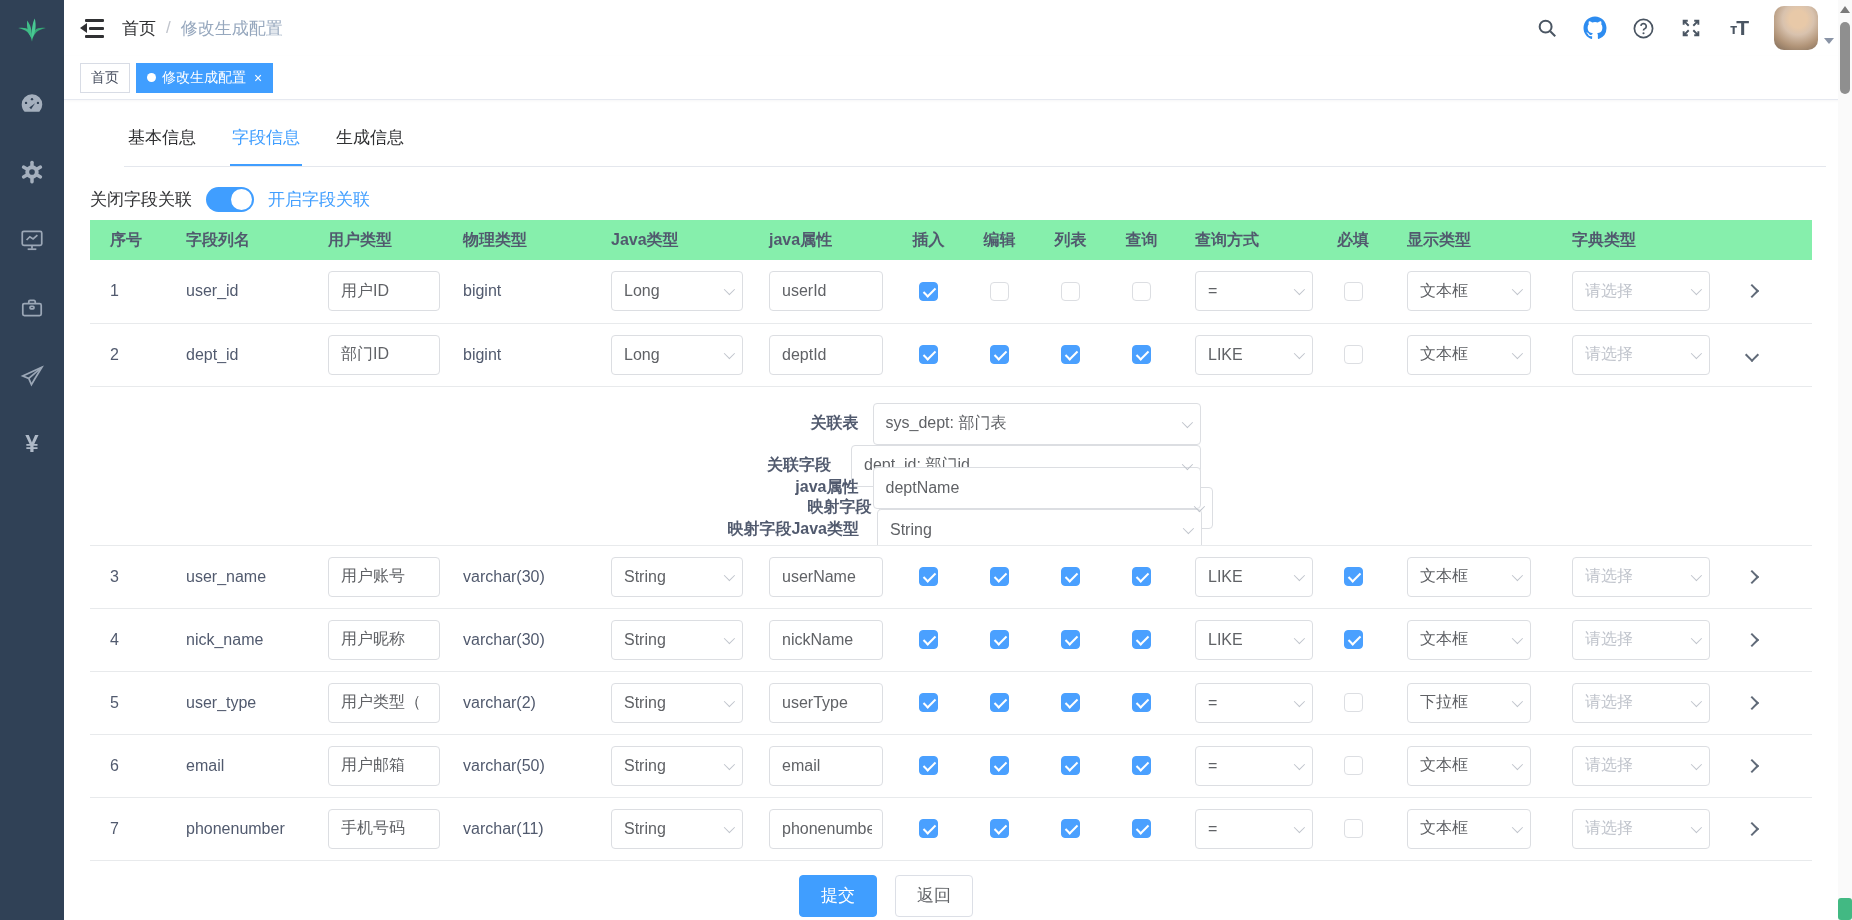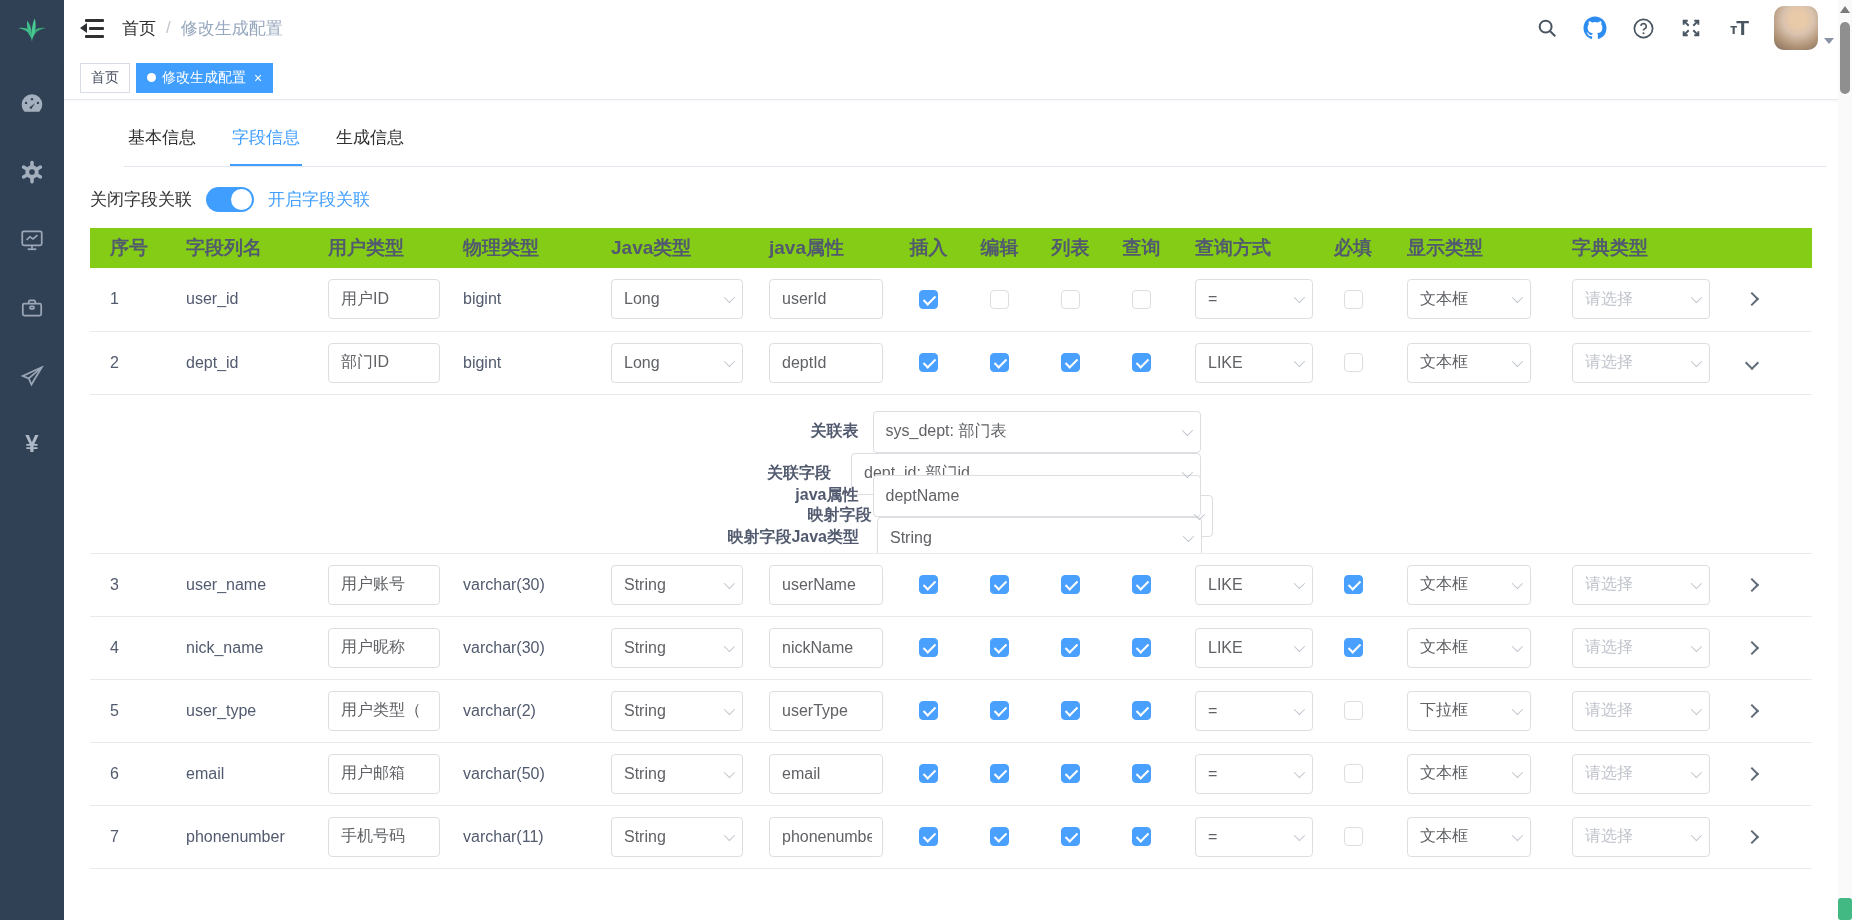--- a/index.html
+++ b/index.html
@@ -47,30 +47,30 @@
   .tag.active { background:#409eff; border-color:#409eff; color:#fff; }
   .tag-dot { width:9px; height:9px; border-radius:50%; background:#fff; display:inline-block; }
   .tag-close { font-size:14px; margin-left:2px; }
 
   
   .content { flex:1; padding:18px 26px 0 26px; position:relative; overflow:hidden; }
   .tabs { display:flex; gap:32px; border-bottom:1px solid #e4e7ed; padding-left:2px;margin-left:34px; }
   .tab { font-size:17px; color:#303133; padding:8px 2px 15px; cursor:pointer; border-bottom:2px solid transparent; }
   .tab.active { color:#409eff; border-bottom-color:#409eff; }
 
-  .toggle-row { display:flex; align-items:center; margin:20px 0 16px; gap:14px; }
+  .toggle-row { display:flex; align-items:center; margin:20px 0 8px; gap:14px; }
   .toggle-label { font-size:17px; color:#303133; }
   .switch { width:48px; height:25px; border-radius:13px; background:#409eff; position:relative; cursor:pointer; flex:0 0 48px; }
   .switch .knob { position:absolute; top:2px; right:2px; width:21px; height:21px; border-radius:50%; background:#fff; }
   .toggle-on-label { font-size:17px; color:#409eff; }
 
   
   .table-wrap { position:relative; }
   table { border-collapse:collapse; table-layout:fixed; width:1722px; }
-  thead th { background:#84cc16; height:40px; font-size:19px; font-weight:700; color:#515a6e;
+  thead th { background:#86efac; height:40px; font-size:16px; font-weight:700; color:#515a6e;
     text-align:left; padding-left:18px; white-space:nowrap; }
   th.c-no,td.c-no { padding-left:20px; }
   th.c-col,td.c-col { padding-left:26px; }
   th.c-cb,td.c-cb { text-align:center; padding-left:0; }
   tbody td { height:63px; border-bottom:1px solid #e8eaec; font-size:16px; color:#515a6e;
     padding-left:18px; white-space:nowrap; overflow:hidden; }
   tbody tr.t-row td { background:#fff; }
 
   .inp,.sel { height:40px; border:1px solid #dcdee2; border-radius:4px; background:#fff;
     display:inline-flex; align-items:center; padding:0 10px 0 12px; font-size:16px; color:#606266;
@@ -575,20 +575,24 @@
                     <span class="sel-text placeholder">请选择</span>
                     <i class="caret"></i>
                   </div></td>
     <td class="c-exp"><i class="arrow"></i></td>
   </tr>
             </tbody>
         </table>
 
       </div>
 
+      <div class="footer-btns">
+        <span class="btn btn-primary">提交</span>
+        <span class="btn btn-default">返回</span>
+      </div>
 
     </div>
   </div>
 </div>
 
 <div class="page-scrollbar">
   <span class="ps-arrow-up"></span>
   <span class="ps-thumb"></span>
 </div>
 <div class="corner-accent"></div>

